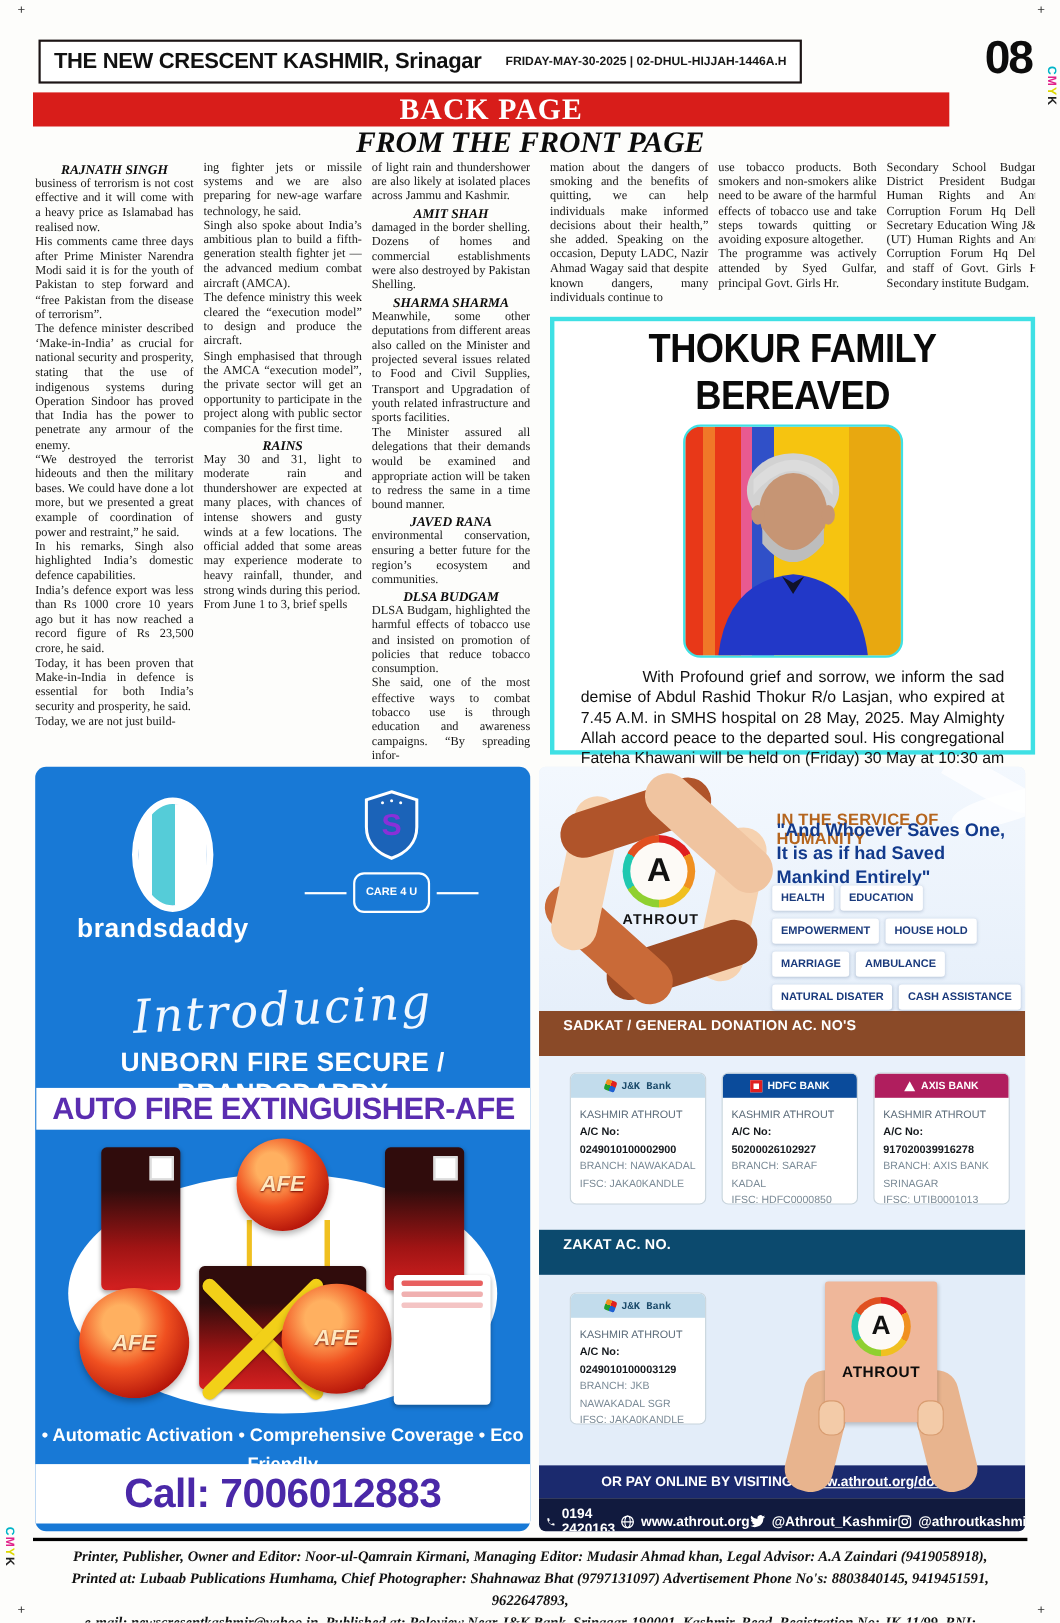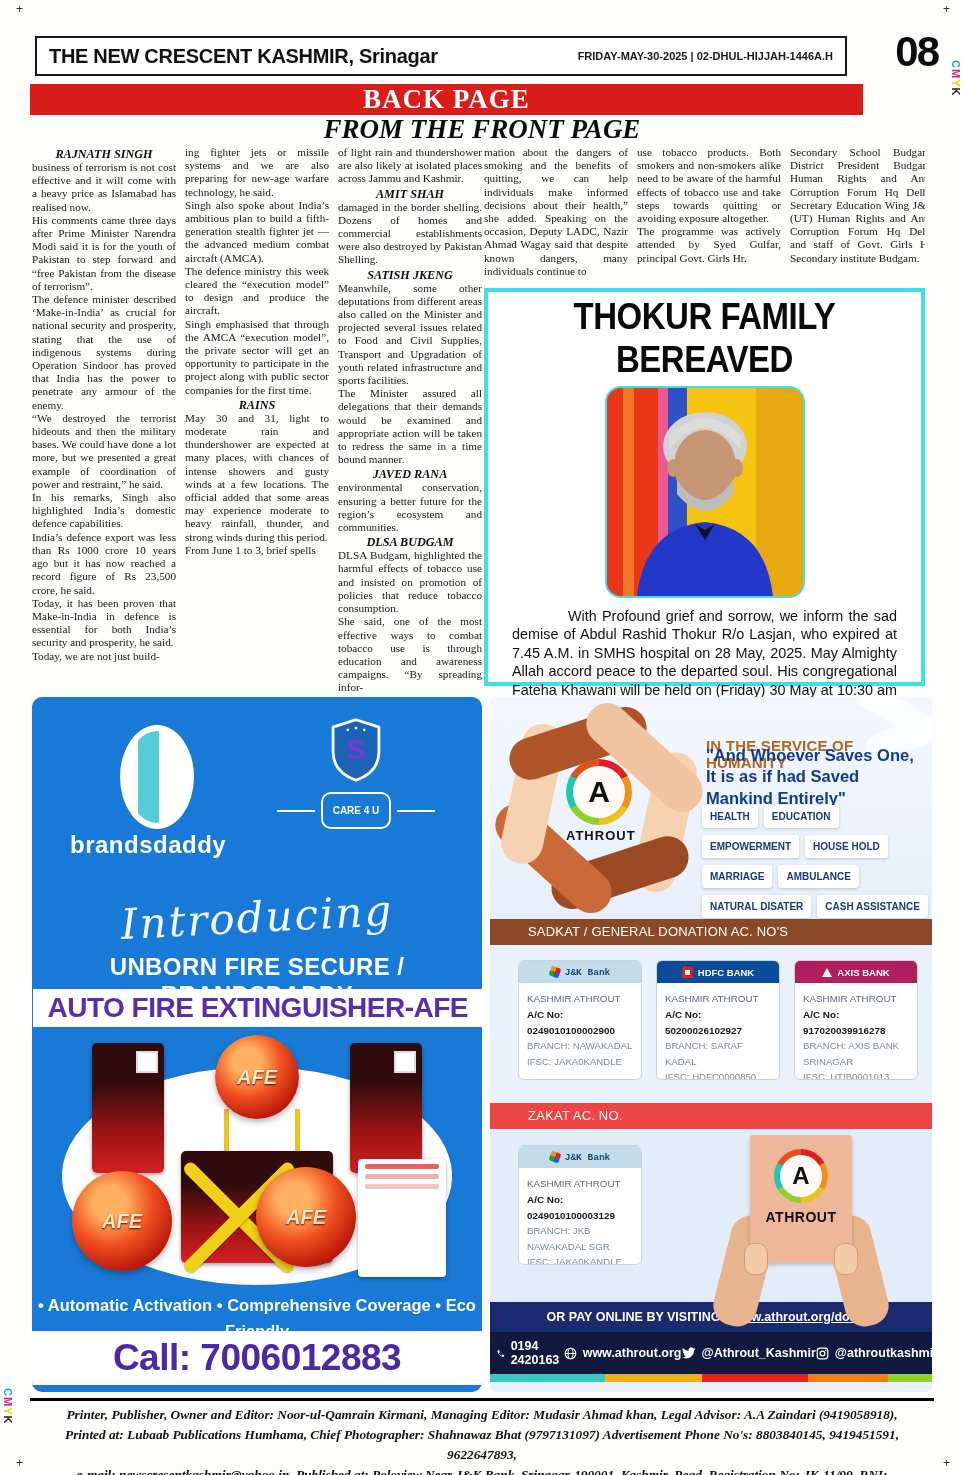--- a/index.html
+++ b/index.html
@@ -1,28 +1,28 @@
 <!DOCTYPE html>
 <html><head>
 <meta charset="utf-8">
 <style>
   html,body{margin:0;padding:0;}
   body{width:964px;height:1475px;position:relative;background:#fdfdfb;font-family:"Liberation Sans",sans-serif;overflow:hidden;}
   .crop{position:absolute;font-size:12px;color:#333;}
   .cmyk{position:absolute;writing-mode:vertical-rl;font-size:11px;font-weight:800;letter-spacing:1px;}
   .cmyk .c{color:#00b4c8}.cmyk .m{color:#e0218a}.cmyk .y{color:#ded800}.cmyk .k{color:#222}
   
-  .masthead{position:absolute;left:35px;top:36px;width:812px;height:40px;border:2px solid #1c1414;display:flex;justify-content:space-between;align-items:center;padding:0 12px;box-sizing:border-box;background:#fff;}
+  .masthead{position:absolute;left:35px;top:36px;width:694px;height:40px;border:2px solid #1c1414;display:flex;justify-content:space-between;align-items:center;padding:0 12px;box-sizing:border-box;background:#fff;}
   .mast-title{font-size:20px;font-weight:bold;letter-spacing:-.3px;color:#111;}
   .mast-date{font-size:11px;font-weight:bold;color:#181818;}
   .page-num{position:absolute;right:26px;top:28px;font-size:42px;font-weight:900;color:#0c0c0c;letter-spacing:-2px;}
   .banner{position:absolute;left:30px;top:84px;width:833px;height:31px;background:#d81d1a;color:#fff;text-align:center;font-family:"Liberation Serif",serif;font-weight:bold;font-size:27px;line-height:31px;letter-spacing:1px;}
   .subtitle{position:absolute;left:0;top:114px;width:100%;text-align:center;font-family:"Liberation Serif",serif;font-style:italic;font-weight:bold;font-size:27px;color:#0d0d0d;}
   
-  .news{position:absolute;left:32px;top:146px;width:900px;height:548px;display:flex;gap:2px;}
+  .news{position:absolute;left:32px;top:146px;width:900px;height:548px;display:flex;gap:18px;}
   #news-left{display:flex;gap:9px;}
   .col{width:144px;flex:none;height:545px;overflow:hidden;}
   #news-short .col{height:134px;}
   .news-para{font-family:"Liberation Serif",serif;font-size:11.2px;line-height:13.2px;text-align:justify;color:#161616;}
   .news-head{font-family:"Liberation Serif",serif;font-weight:bold;font-style:italic;text-align:center;font-size:12.2px;line-height:14px;color:#0d0d0d;margin-top:1px;}
   .right-wrap{width:441px;flex:none;}
   #news-short{display:flex;gap:9px;height:134px;overflow:hidden;}
   
   .obit{margin-top:8px;border:4px solid #3fe0e4;height:398px;box-sizing:border-box;background:#fff;padding:4px 24px;position:relative;}
   .obit-title{text-align:center;font-weight:900;font-size:33px;letter-spacing:-.5px;color:#0a0a0a;transform:scaleY(1.12);margin-top:4px;}
@@ -66,23 +66,23 @@
   .hands{position:absolute;left:6px;top:8px;width:206px;height:206px;}
   .hand{position:absolute;left:50%;top:50%;width:142px;height:42px;margin:-21px 0 0 -71px;border-radius:22px;}
   .ath-logo{width:66px;height:66px;border-radius:50%;background:conic-gradient(#e02020 0 60deg,#f09020 60deg 120deg,#f0c020 120deg 180deg,#8fd030 180deg 240deg,#20c8b0 240deg 300deg,#e05020 300deg 360deg);display:grid;place-items:center;}
   .ath-logo .inner{width:52px;height:52px;border-radius:50%;background:#fdfaf6;display:grid;place-items:center;font-weight:900;font-size:30px;color:#111;}
   .ath-logo-wrap{position:absolute;left:76px;top:62px;text-align:center;}
   .ath-logo-label{font-weight:800;font-size:13px;color:#111;letter-spacing:1px;margin-top:3px;}
   .ath-head{position:absolute;left:216px;top:40px;color:#b5651e;font-weight:800;font-size:15px;letter-spacing:.2px;}
   .ath-quote{position:absolute;left:216px;top:48px;width:212px;color:#123a8c;font-weight:700;font-size:16.5px;line-height:1.3;}
   .services{position:absolute;left:212px;top:108px;width:226px;display:flex;flex-wrap:wrap;gap:7px 6px;}
   .pill{background:#fff;color:#1a3a7c;font-weight:700;font-size:10px;padding:6px 8px;border-radius:3px;box-shadow:0 1px 3px rgba(40,70,120,.25);}
-  .sec-bar{height:26px;color:#fff;font-weight:400;font-size:13px;line-height:26px;padding-left:38px;letter-spacing:.2px;}
+  .sec-bar{height:41px;color:#fff;font-weight:700;font-size:13px;line-height:26px;padding-left:22px;letter-spacing:.2px;}
   .sadkat{background:#8a4a28;}
-  .zakat{background:#ef4444;}
+  .zakat{background:#0c4a6e;}
   .banks{height:158px;display:flex;gap:14px;padding:15px 0 0 28px;box-sizing:border-box;background:#e9f1fb;}
   .bank-card{width:122px;background:#fff;border:1px solid #c8d4dc;border-radius:6px;overflow:hidden;font-size:9.6px;height:118px;}
   .bank-head{height:22px;display:flex;align-items:center;justify-content:center;gap:5px;font-weight:800;font-size:9.5px;}
   .bank-head.jk{background:#c2dcec;color:#1a4a6a;font-family:Liberation Mono, monospace;}
   .bank-head.hdfc{background:#0a4b9b;color:#fff;}
   .bank-head.axis{background:#b01e5e;color:#fff;}
   .bank-logo{display:inline-block;}
   .bank-logo.jk{width:10px;height:10px;background:conic-gradient(#e02020 0 90deg,#2060d0 90deg 180deg,#20a030 180deg 270deg,#f09020 270deg 360deg);border-radius:2px;transform:rotate(20deg);}
   .bank-logo.hdfc{width:5px;height:5px;background:#fff;border:3px solid #e02020;}
   .bank-logo.axis{width:0;height:0;border-left:5px solid transparent;border-right:5px solid transparent;border-bottom:9px solid #fff;}
@@ -147,21 +147,21 @@
         <div class="news-para">The defence ministry this week cleared the “execution model” to design and produce the aircraft.</div>
         <div class="news-para">Singh emphasised that through the AMCA “execution model”, the private sector will get an opportunity to participate in the project along with public sector companies for the first time.</div>
         <div class="news-head">RAINS</div>
         <div class="news-para">May 30 and 31, light to moderate rain and thundershower are expected at many places, with chances of intense showers and gusty winds at a few locations. The official added that some areas may experience moderate to heavy rainfall, thunder, and strong winds during this period.</div>
         <div class="news-para">From June 1 to 3, brief spells</div>
       </div>
       <div class="col">
         <div class="news-para">of light rain and thundershower are also likely at isolated places across Jammu and Kashmir.</div>
         <div class="news-head">AMIT SHAH</div>
         <div class="news-para">damaged in the border shelling. Dozens of homes and commercial establishments were also destroyed by Pakistan Shelling.</div>
-        <div class="news-head">SATISH JKENG</div>
+        <div class="news-head">SHARMA SHARMA</div>
         <div class="news-para">Meanwhile, some other deputations from different areas also called on the Minister and projected several issues related to Food and Civil Supplies, Transport and Upgradation of youth related infrastructure and sports facilities.</div>
         <div class="news-para">The Minister assured all delegations that their demands would be examined and appropriate action will be taken to redress the same in a time bound manner.</div>
         <div class="news-head">JAVED RANA</div>
         <div class="news-para">environmental conservation, ensuring a better future for the region’s ecosystem and communities.</div>
         <div class="news-head">DLSA BUDGAM</div>
         <div class="news-para">DLSA Budgam, highlighted the harmful effects of tobacco use and insisted on promotion of policies that reduce tobacco consumption.</div>
         <div class="news-para">She said, one of the most effective ways to combat tobacco use is through education and awareness campaigns. “By spreading infor-</div>
       </div>
     </div>
   <div class="right-wrap">

